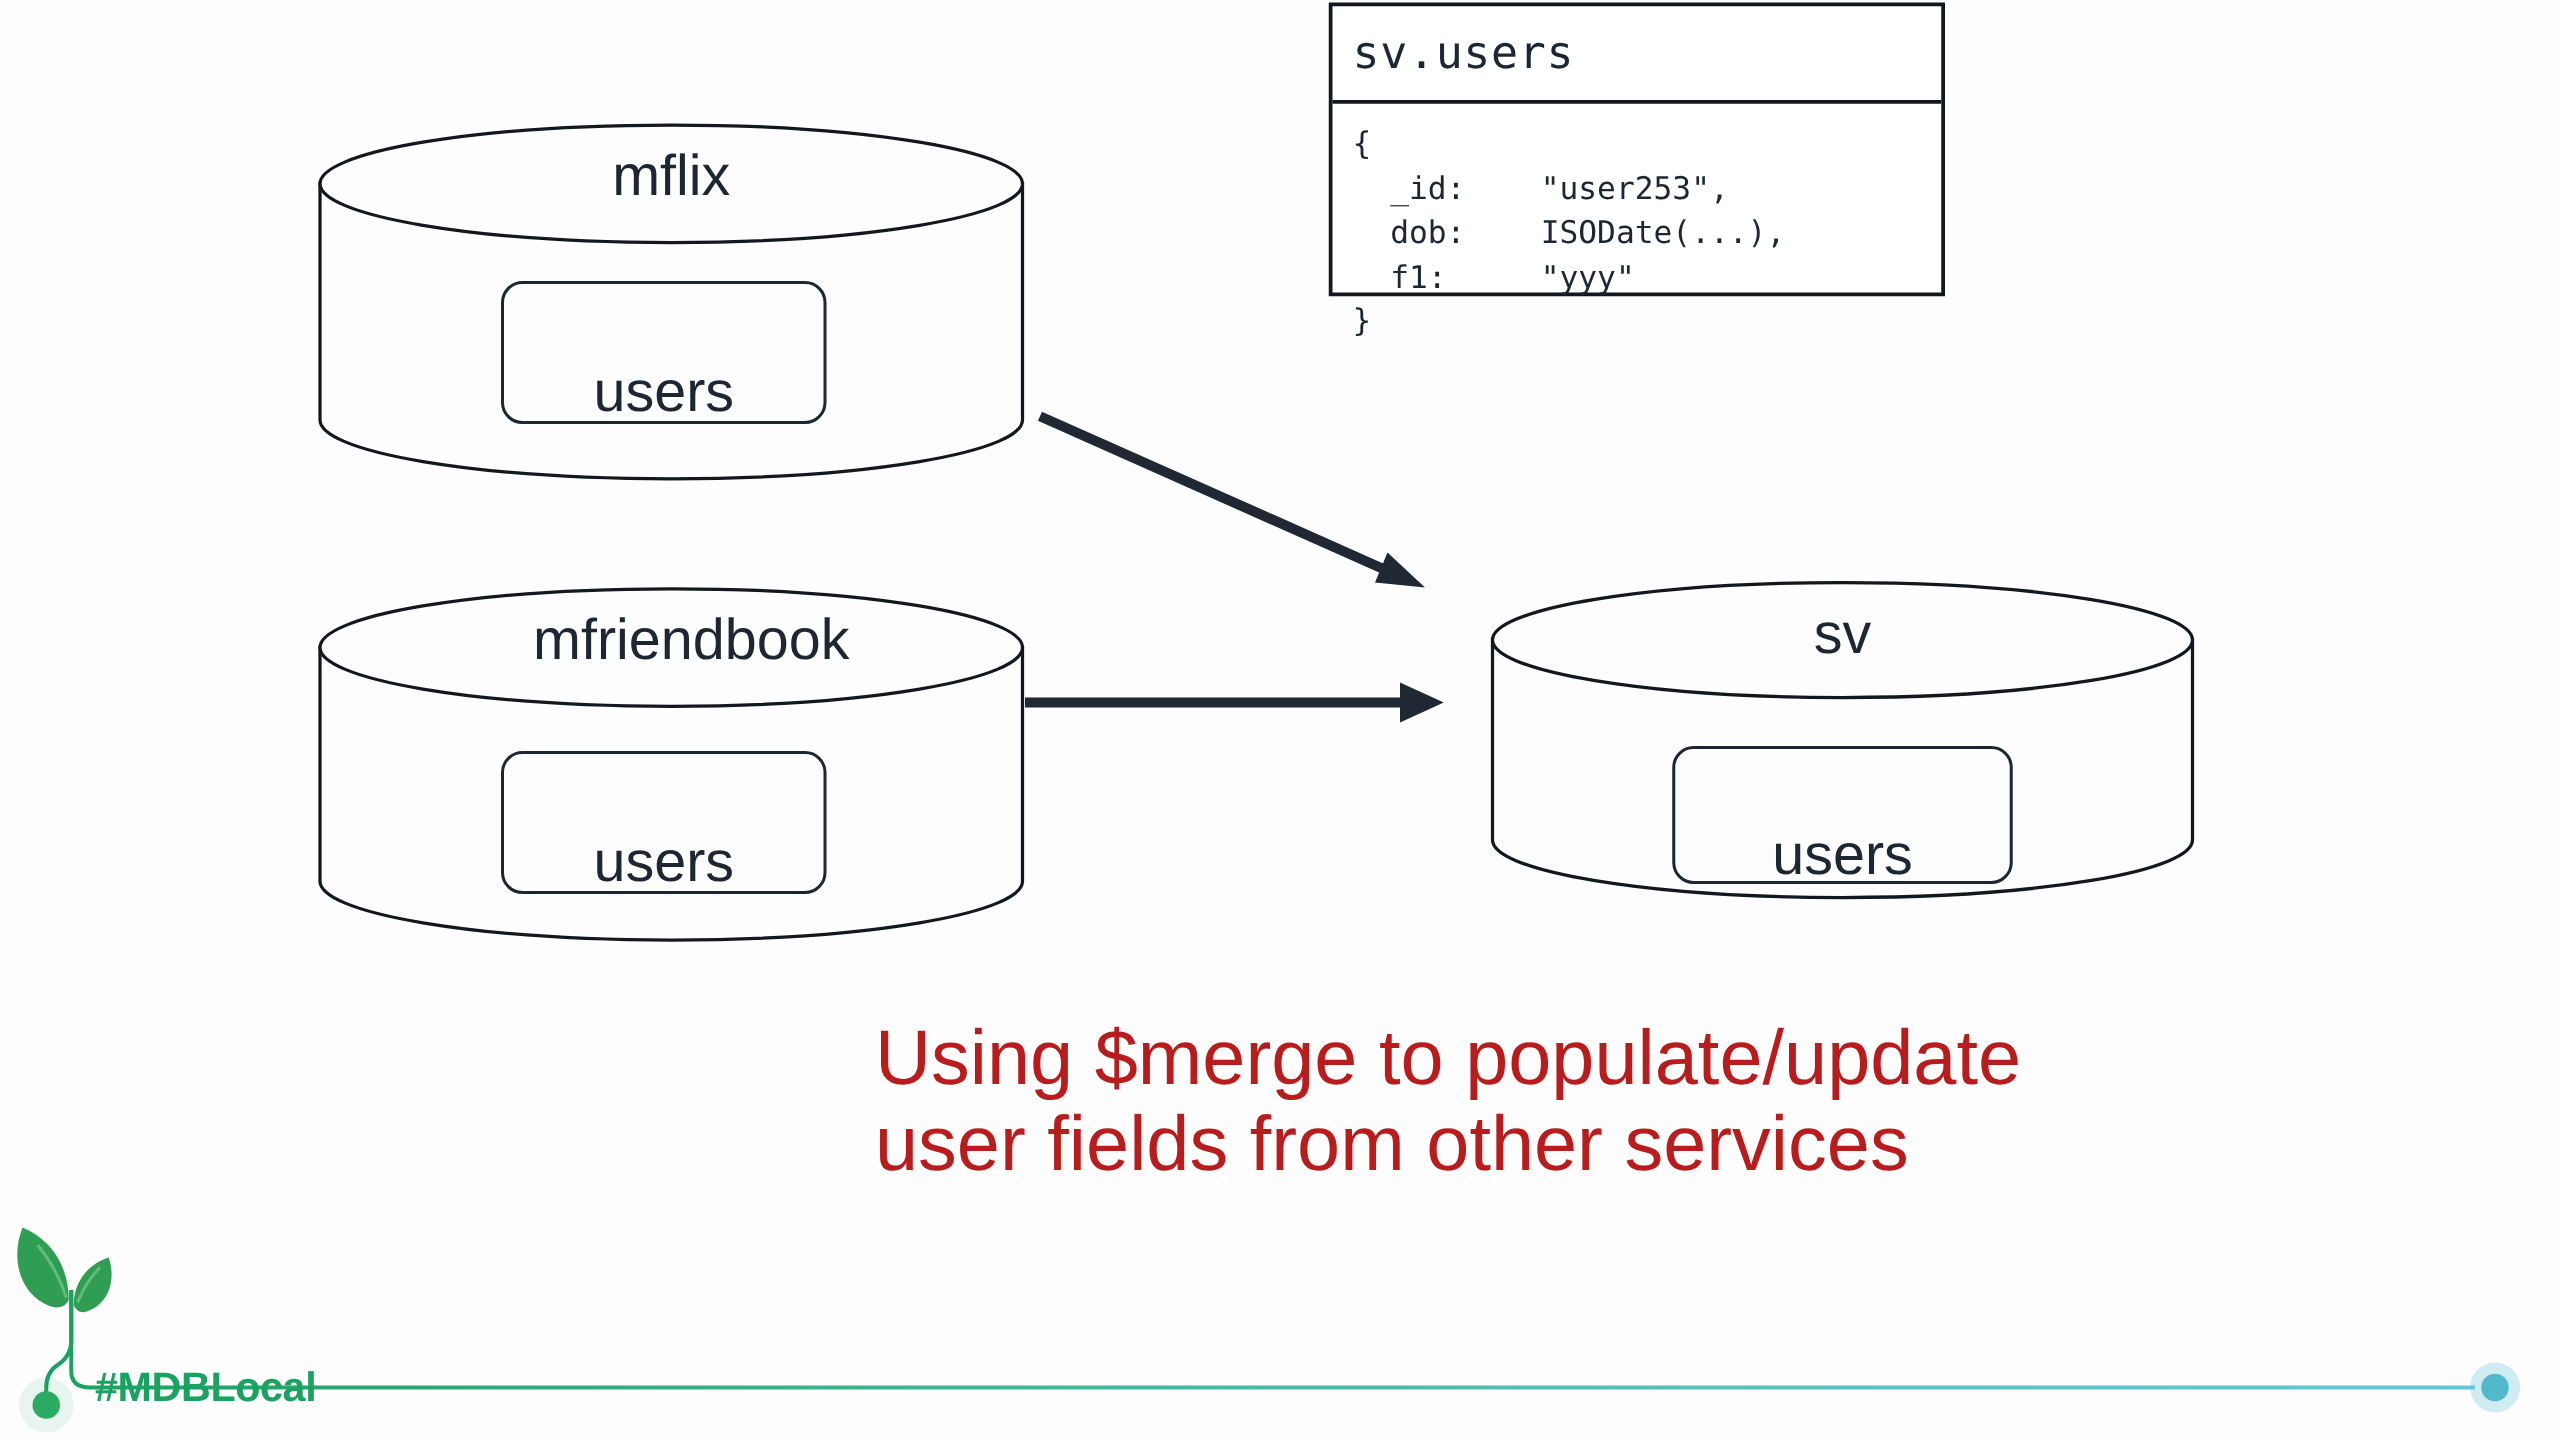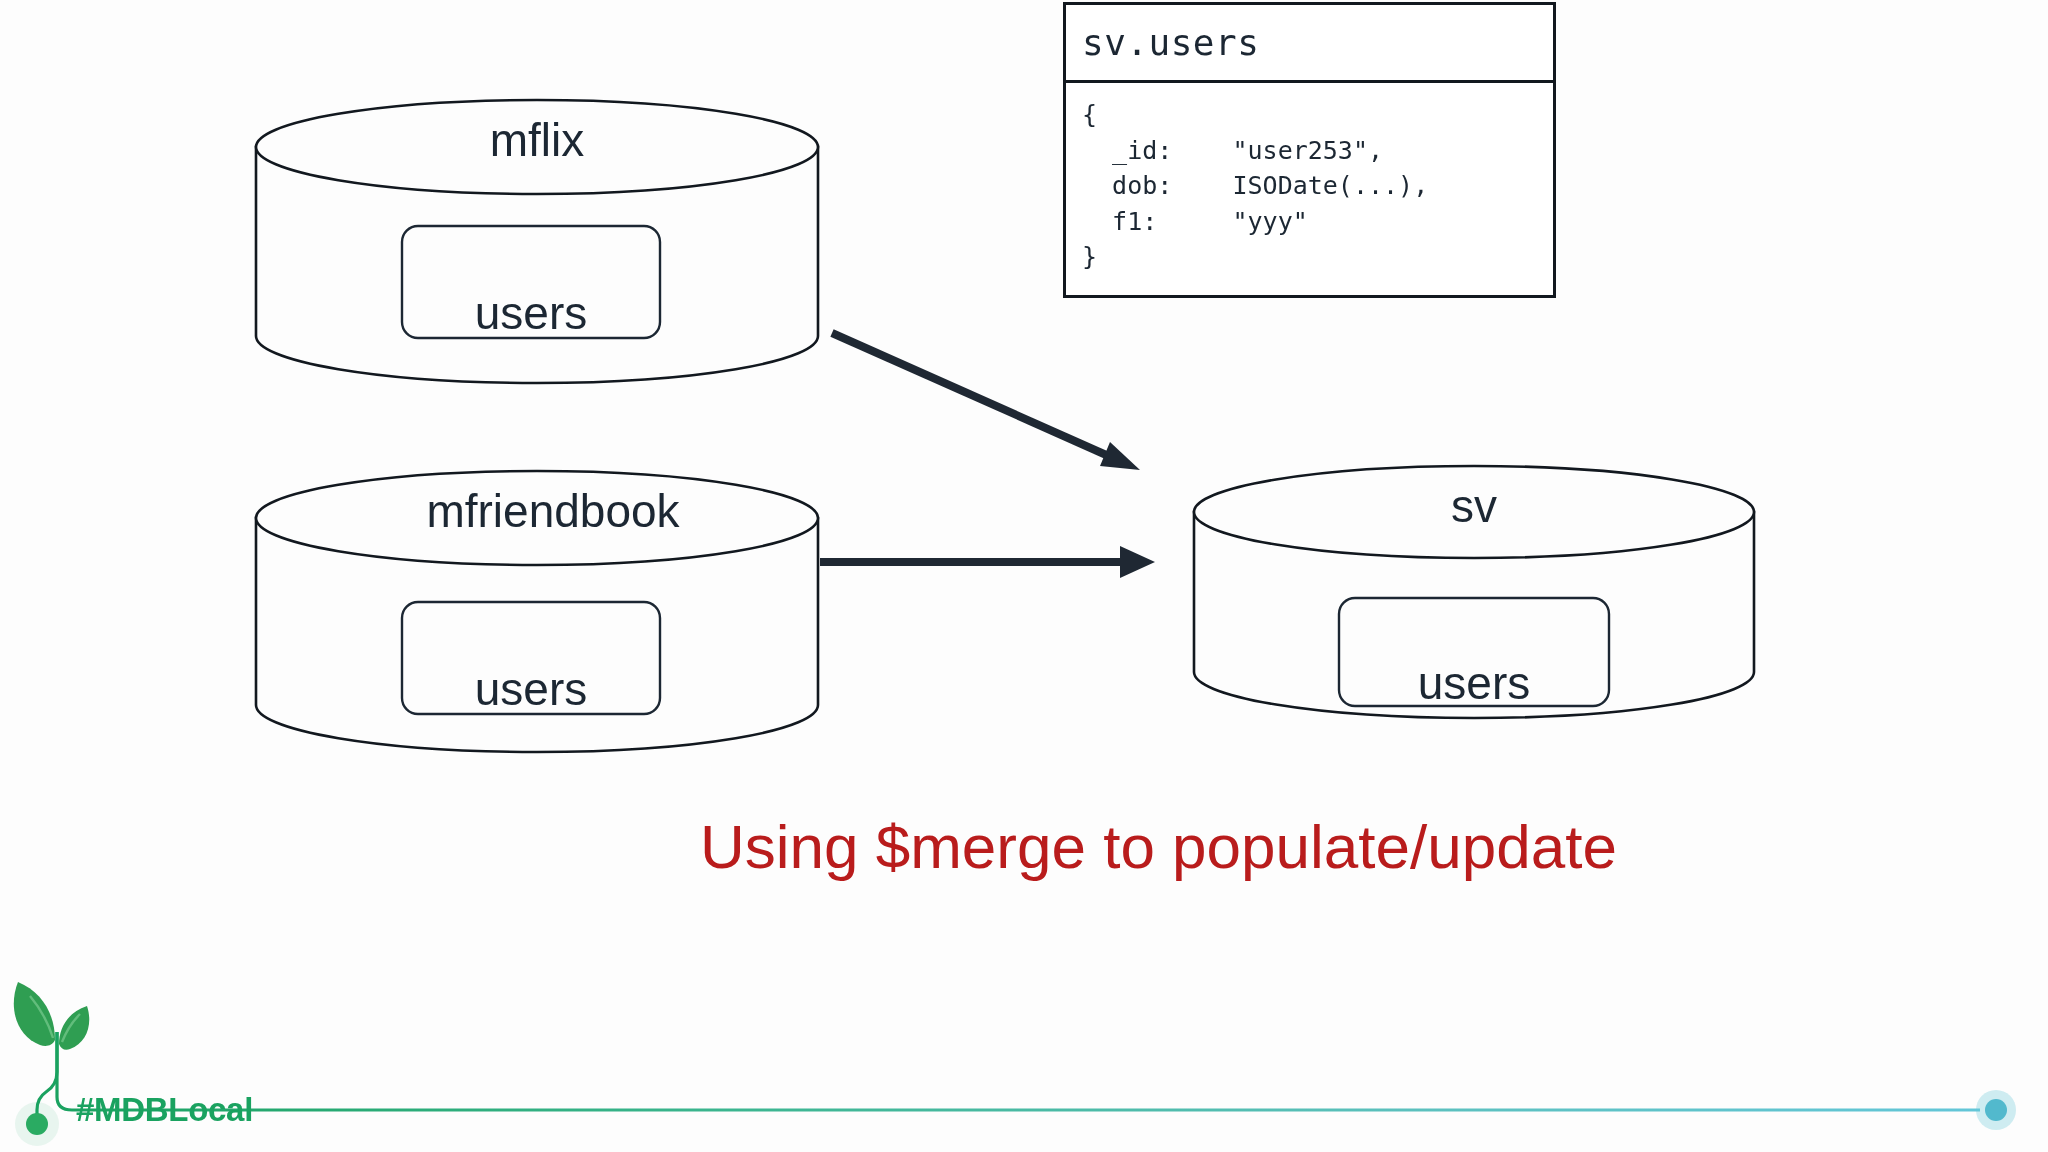--- a/index.html
+++ b/index.html
@@ -73,21 +73,21 @@
     text-align: center;
     margin-top: 32px;
   }
 
   
   #json-card {
     position: absolute;
     left: 1063px;
     top: 2px;
     width: 493px;
-    height: 296px;
+    height: 235px;
     border: 3px solid #12181f;
     background: #ffffff;
     box-sizing: border-box;
   }
   #json-card-header {
     height: 78px;
     border-bottom: 3px solid #12181f;
     box-sizing: border-box;
     display: flex;
     align-items: center;
@@ -203,20 +203,21 @@
       <pre>{
   _id:    "user253",
   dob:    ISODate(...),
   f1:     "yyy"
 }</pre>
     </div>
   </div>
 
   <div id="caption">
     <div>Using $merge to populate/update</div>
+    <div>user fields from other services</div>
   </div>
 
   <div id="footer">
     <svg id="footer-svg" viewBox="0 0 2048 200">
       <defs>
         <linearGradient id="lineGrad" x1="0" y1="0" x2="1" y2="0">
           <stop offset="0%" stop-color="#1aa260"></stop>
           <stop offset="35%" stop-color="#3bb58f"></stop>
           <stop offset="70%" stop-color="#5bc0bd"></stop>
           <stop offset="100%" stop-color="#63c6d8"></stop>

